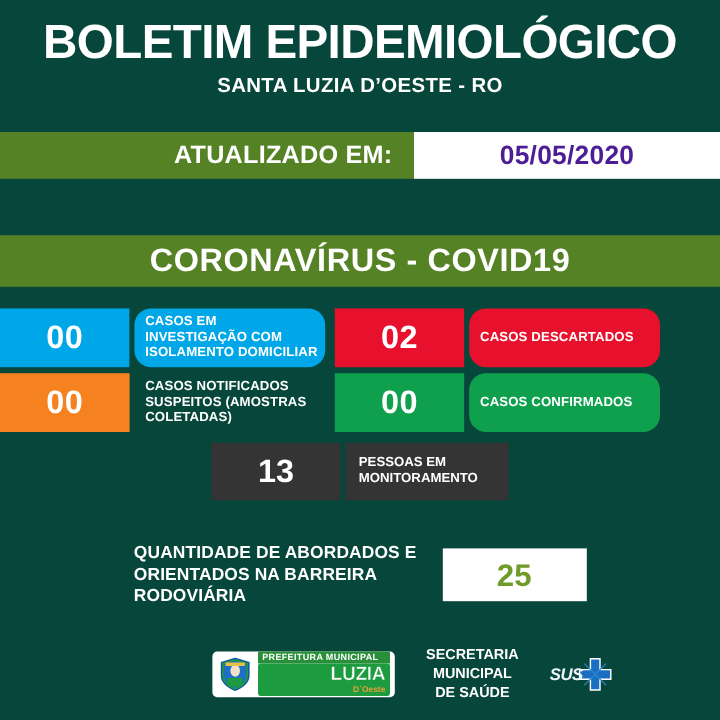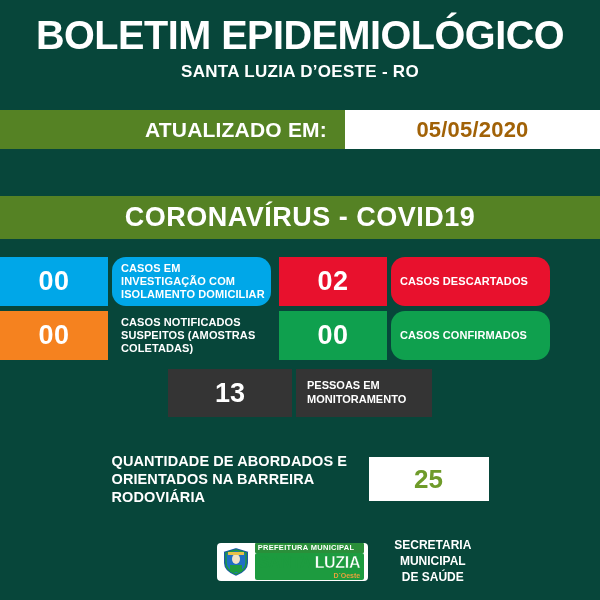--- a/index.html
+++ b/index.html
@@ -62,21 +62,21 @@
     letter-spacing: 0.2px;
   }
   .updated-right {
     flex: 1 1 auto;
     background: #ffffff;
     display: flex;
     align-items: center;
     justify-content: center;
   }
   .updated-date {
-    color: #a16207;
+    color: #4c1d95;
     font-size: 22px;
     font-weight: bold;
     letter-spacing: 0.2px;
   }
 
   
   .covid-band {
     position: absolute;
     top: 196px;
     left: 0;
@@ -163,21 +163,21 @@
     display: flex;
     justify-content: center;
     margin-top: 9px;
   }
   .monitor-cell {
     display: flex;
     align-items: stretch;
     height: 48px;
   }
   .monitor-num {
-    width: 124px;
+    width: 108px;
     background: #343434;
     display: flex;
     align-items: center;
     justify-content: center;
     color: #ffffff;
     font-size: 27px;
     font-weight: bold;
   }
   .monitor-gap { width: 4px; background: #07463a; }
   .monitor-label {
@@ -412,14 +412,23 @@
       </div>
     </div>
   </div>
 
   <div class="secretaria">
     <div>SECRETARIA</div>
     <div>MUNICIPAL</div>
     <div>DE SAÚDE</div>
   </div>
 
+  <div class="sus-logo">
+    <span class="sus-text">SUS</span>
+    <span class="sus-cross">
+      <svg width="30" height="30" viewBox="0 0 30 30">
+        <path d="M11 2 H19 V11 H28 V19 H19 V28 H11 V19 H2 V11 H11 Z" fill="#1b6fc2" stroke="#ffffff" stroke-width="1.2"></path>
+        <path d="M6 6 L24 24 M24 6 L6 24" stroke="#2f8ad8" stroke-width="1"></path>
+      </svg>
+    </span>
+  </div>
 
 </div>
 
 </body></html>

